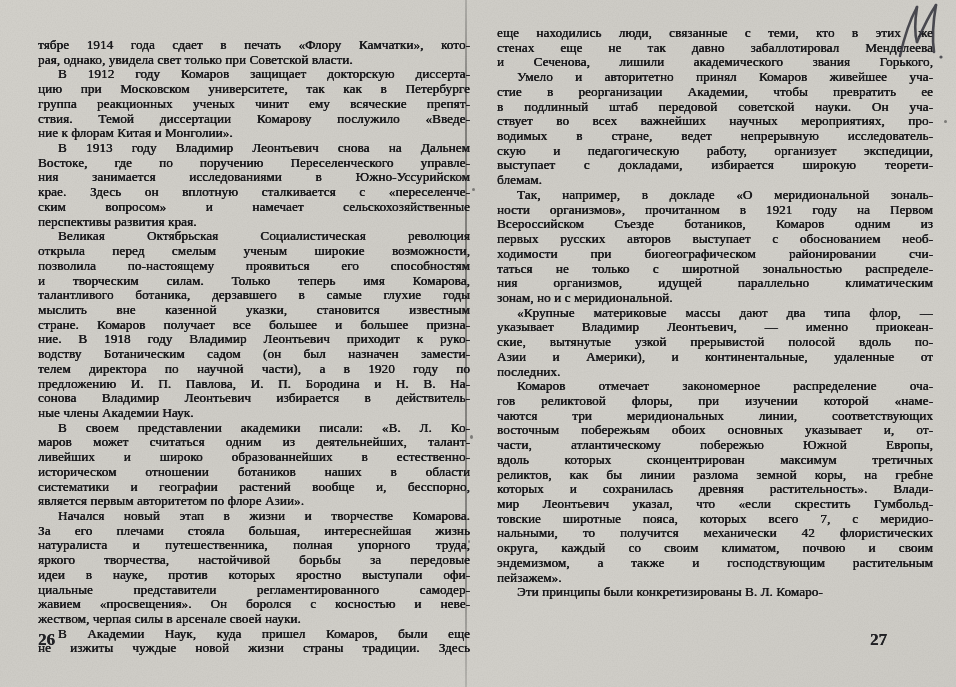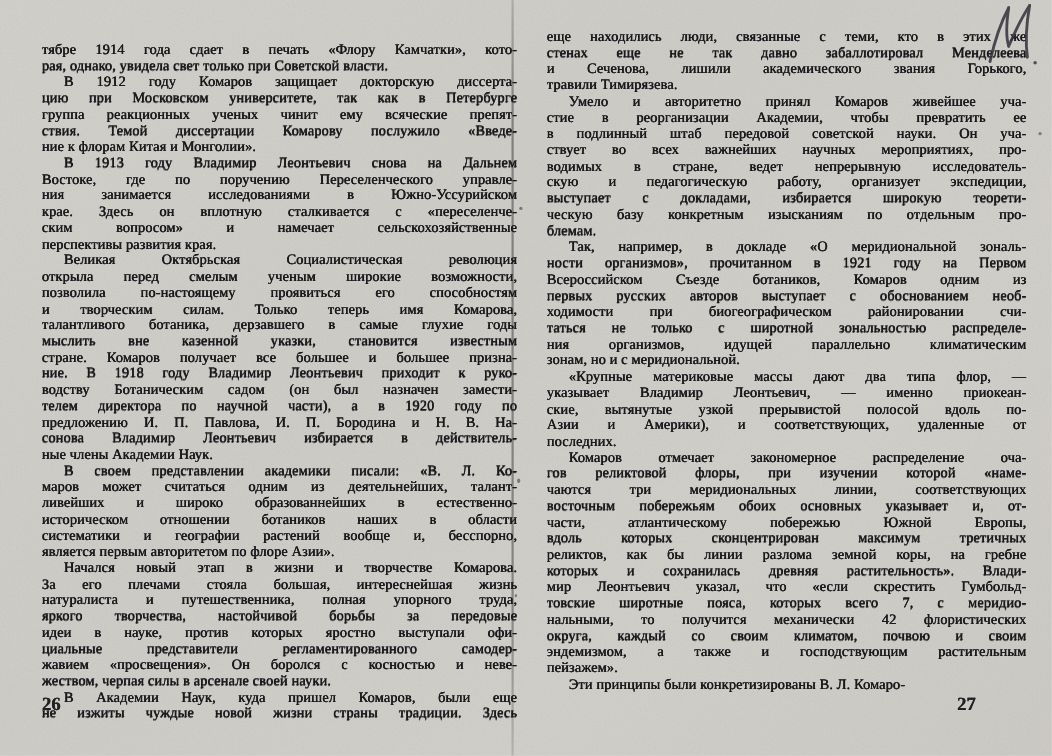--- a/index.html
+++ b/index.html
@@ -142,42 +142,40 @@
         <div class="line">не изжиты чуждые новой жизни страны традиции. Здесь</div>
       </div>
     <div class="pagenum pagenum-left">26</div>
   </div>
 
   <div class="page page-right">
     <div class="textblock">
         <div class="line">еще находились люди, связанные с теми, кто в этих же</div>
         <div class="line">стенах еще не так давно забаллотировал Менделеева</div>
         <div class="line">и Сеченова, лишили академического звания Горького,</div>
-        <div class="line end">травили Тимирязева.</div>
         <div class="line ind">Умело и авторитетно принял Комаров живейшее уча-</div>
         <div class="line">стие в реорганизации Академии, чтобы превратить ее</div>
         <div class="line">в подлинный штаб передовой советской науки. Он уча-</div>
         <div class="line">ствует во всех важнейших научных мероприятиях, про-</div>
         <div class="line">водимых в стране, ведет непрерывную исследователь-</div>
         <div class="line">скую и педагогическую работу, организует экспедиции,</div>
         <div class="line">выступает с докладами, избирается широкую теорети-</div>
-        <div class="line">ческую базу конкретным изысканиям по отдельным про-</div>
         <div class="line end">блемам.</div>
         <div class="line ind">Так, например, в докладе «О меридиональной зональ-</div>
         <div class="line">ности организмов», прочитанном в 1921 году на Первом</div>
         <div class="line">Всероссийском Съезде ботаников, Комаров одним из</div>
         <div class="line">первых русских авторов выступает с обоснованием необ-</div>
         <div class="line">ходимости при биогеографическом районировании счи-</div>
         <div class="line">таться не только с широтной зональностью распределе-</div>
         <div class="line">ния организмов, идущей параллельно климатическим</div>
         <div class="line end">зонам, но и с меридиональной.</div>
         <div class="line ind">«Крупные материковые массы дают два типа флор, —</div>
         <div class="line">указывает Владимир Леонтьевич, — именно приокеан-</div>
         <div class="line">ские, вытянутые узкой прерывистой полосой вдоль по-</div>
-        <div class="line">Азии и Америки), и соответствующих, удаленные от</div>
+        <div class="line">Азии и Америки), и континентальные, удаленные от</div>
         <div class="line end">последних.</div>
         <div class="line ind">Комаров отмечает закономерное распределение оча-</div>
         <div class="line">гов реликтовой флоры, при изучении которой «наме-</div>
         <div class="line">чаются три меридиональных линии, соответствующих</div>
         <div class="line">восточным побережьям обоих основных указывает и, от-</div>
         <div class="line">части, атлантическому побережью Южной Европы,</div>
         <div class="line">вдоль которых сконцентрирован максимум третичных</div>
         <div class="line">реликтов, как бы линии разлома земной коры, на гребне</div>
         <div class="line">которых и сохранилась древняя растительность». Влади-</div>
         <div class="line">мир Леонтьевич указал, что «если скрестить Гумбольд-</div>

